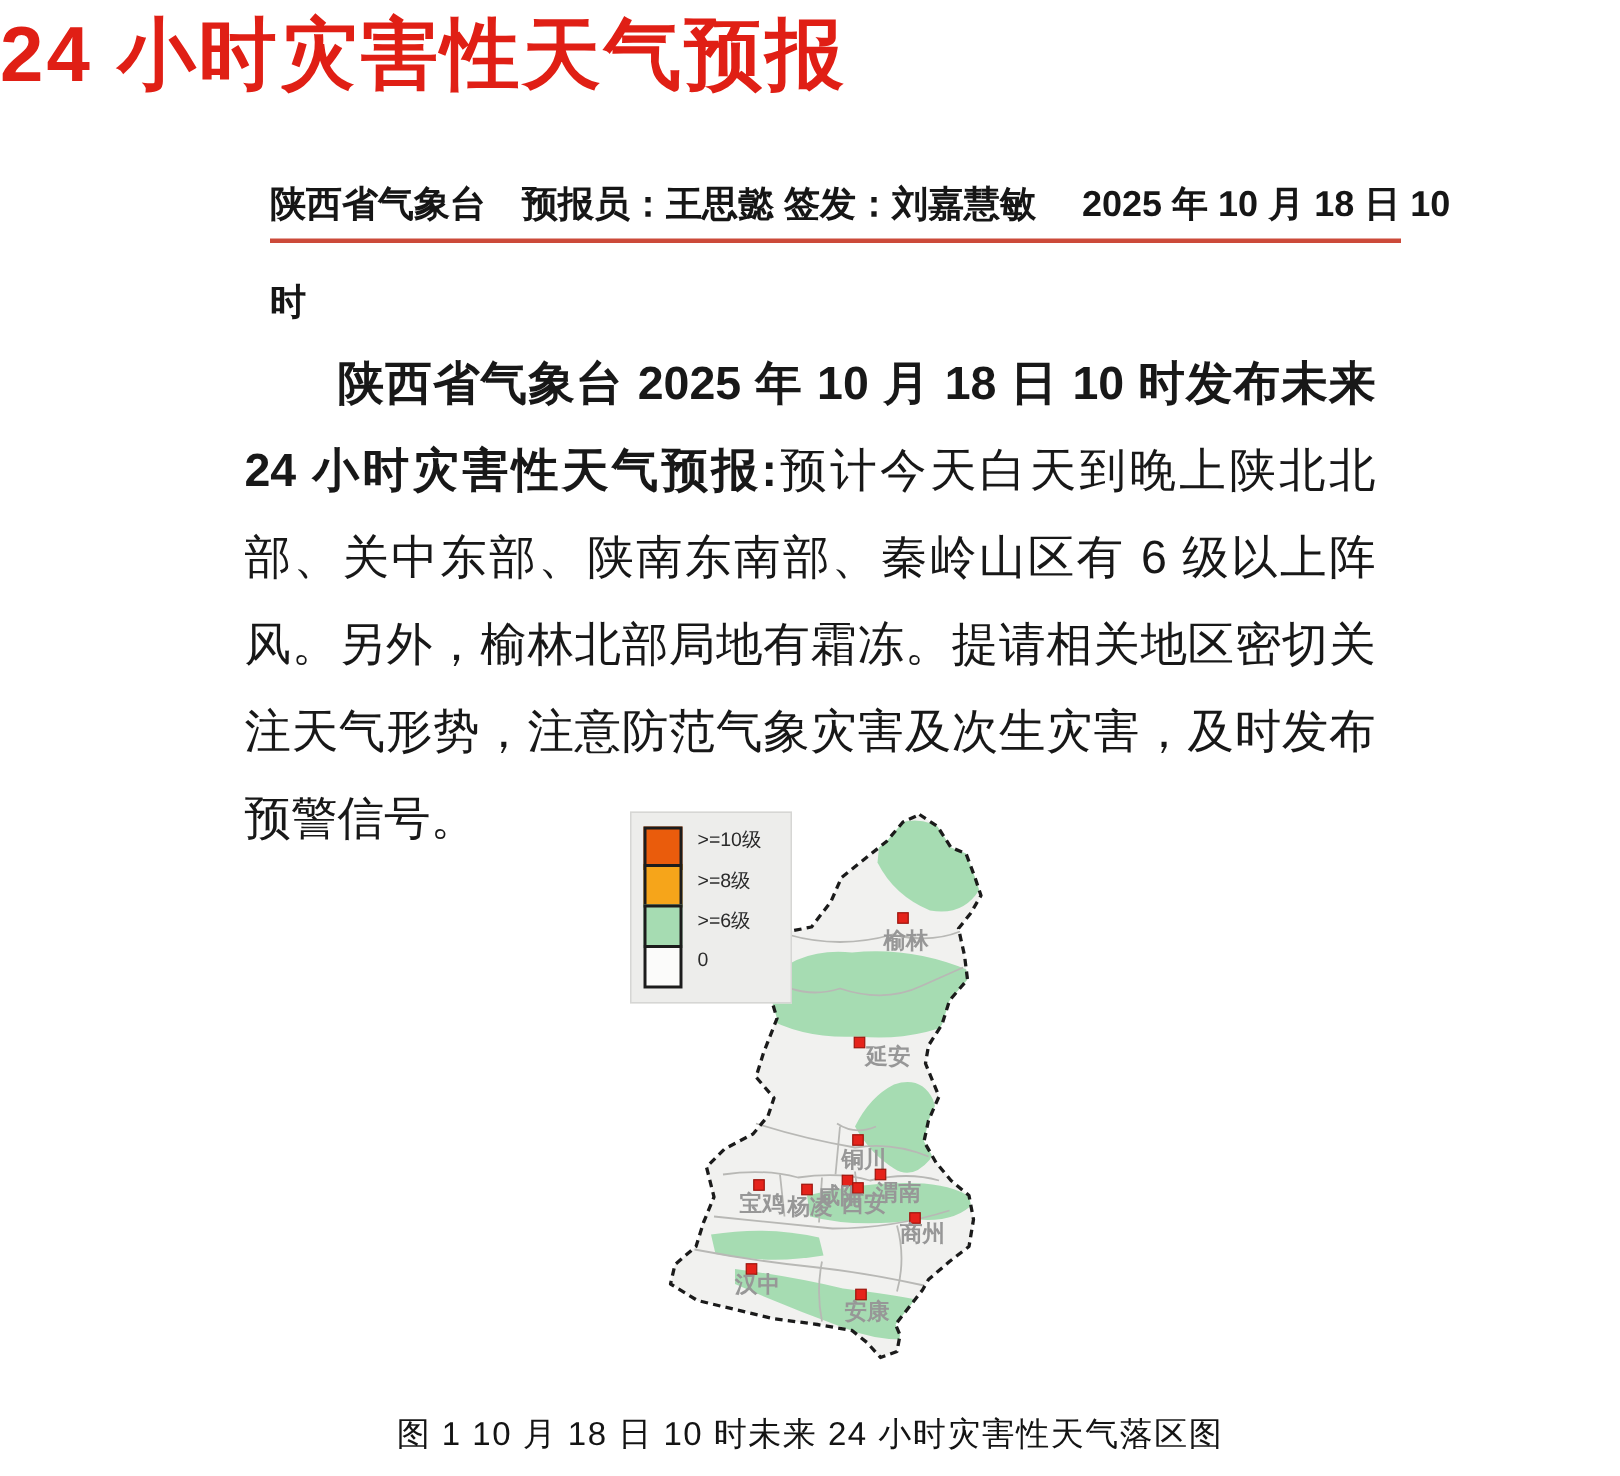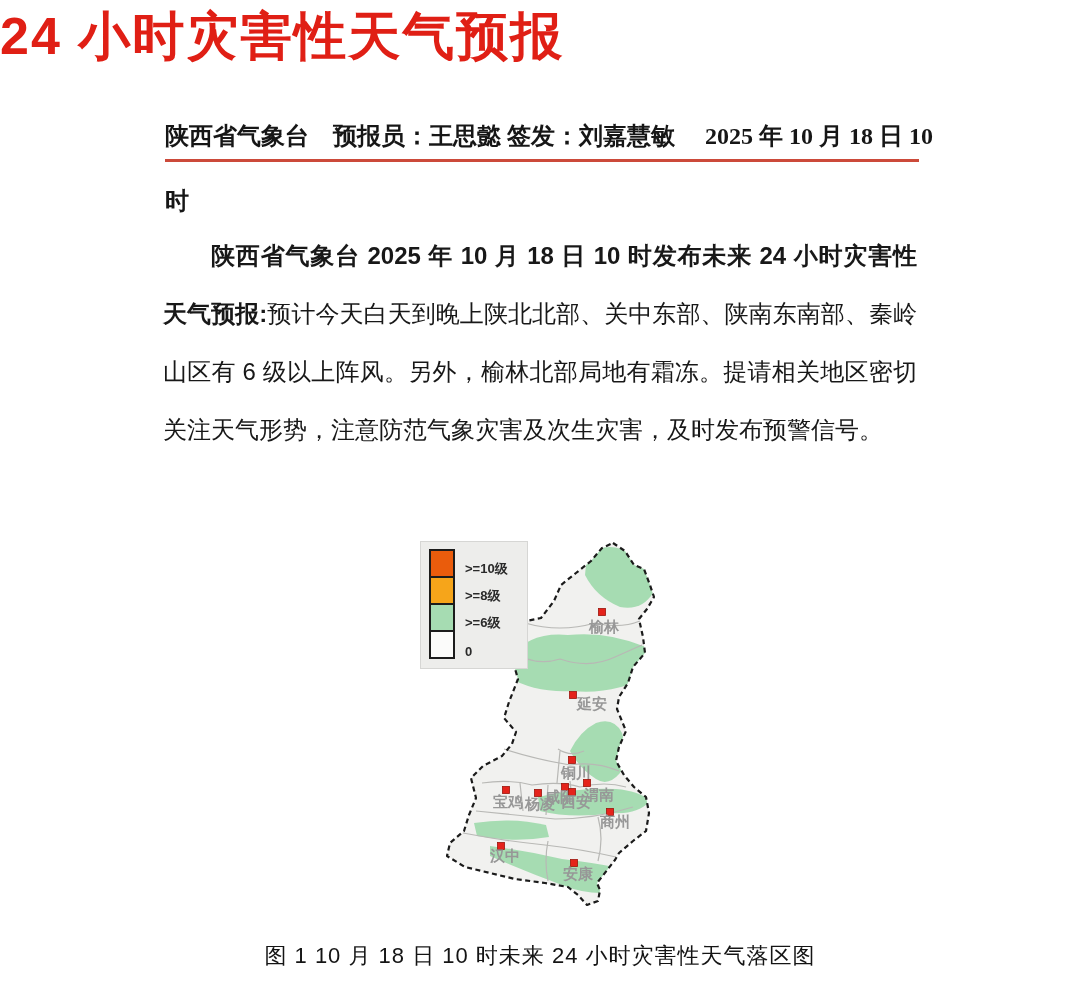--- a/index.html
+++ b/index.html
@@ -9,42 +9,42 @@
     background:#ffffff;
     font-family:"Liberation Sans","DejaVu Sans",sans-serif;
     color:#161616;
     overflow:hidden;
   }
   .doc-title {
     position:absolute; top:2px; left:0; width:100%;
     text-align:left;
     font-size:52px; font-weight:bold; letter-spacing:2px;
   }
-  .issuer-block { position:absolute; left:165px; top:120px; width:754px;font-family:Liberation Serif, serif; }
+  .issuer-block { position:absolute; left:180px; top:120px; width:754px; }
   .issuer-line1 {
     font-size:24px; font-weight:bold; white-space:nowrap;
     padding-bottom:7px; border-bottom:3px solid #cc4a3a;
   }
   .issuer-line2 { font-size:24px; font-weight:bold; margin-top:23px; }
   .body-paragraph {
     position:absolute; left:163px; top:227px; width:754px;
-    font-size:24px; line-height:58px;
+    font-size:31px; line-height:58px;
     text-align:justify; text-indent:2em; color:#181818;
   }
   .body-paragraph .lead { font-weight:bold; }
   .figure-map {
     position:absolute; left:420px; top:535px; width:345px; height:400px;
   }
   .figure-map svg { position:absolute; left:0; top:0; }
   .map-legend {
     position:absolute; left:0; top:6px; width:108px;
     background:#ededeb; border:1px solid #d6d6d4;
     padding:9px 6px 9px 8px;
   }
-  .legend-row { display:flex; align-items:flex-end; height:27px;font-weight:bold; }
+  .legend-row { display:flex; align-items:flex-start; height:27px; }
   .legend-row + .legend-row .legend-swatch { margin-top:-2px; }
   .legend-swatch {
     width:26px; height:29px; border:2px solid #1c1c1c; flex:none;
   }
   .legend-label { margin-left:10px; font-size:13px; color:#2a2a2a; white-space:nowrap; }
   .figure-caption {
     position:absolute; top:941px; left:0; width:100%;
     text-align:center; font-size:22px; color:#141414; letter-spacing:1px;
   }
   .city-label {

